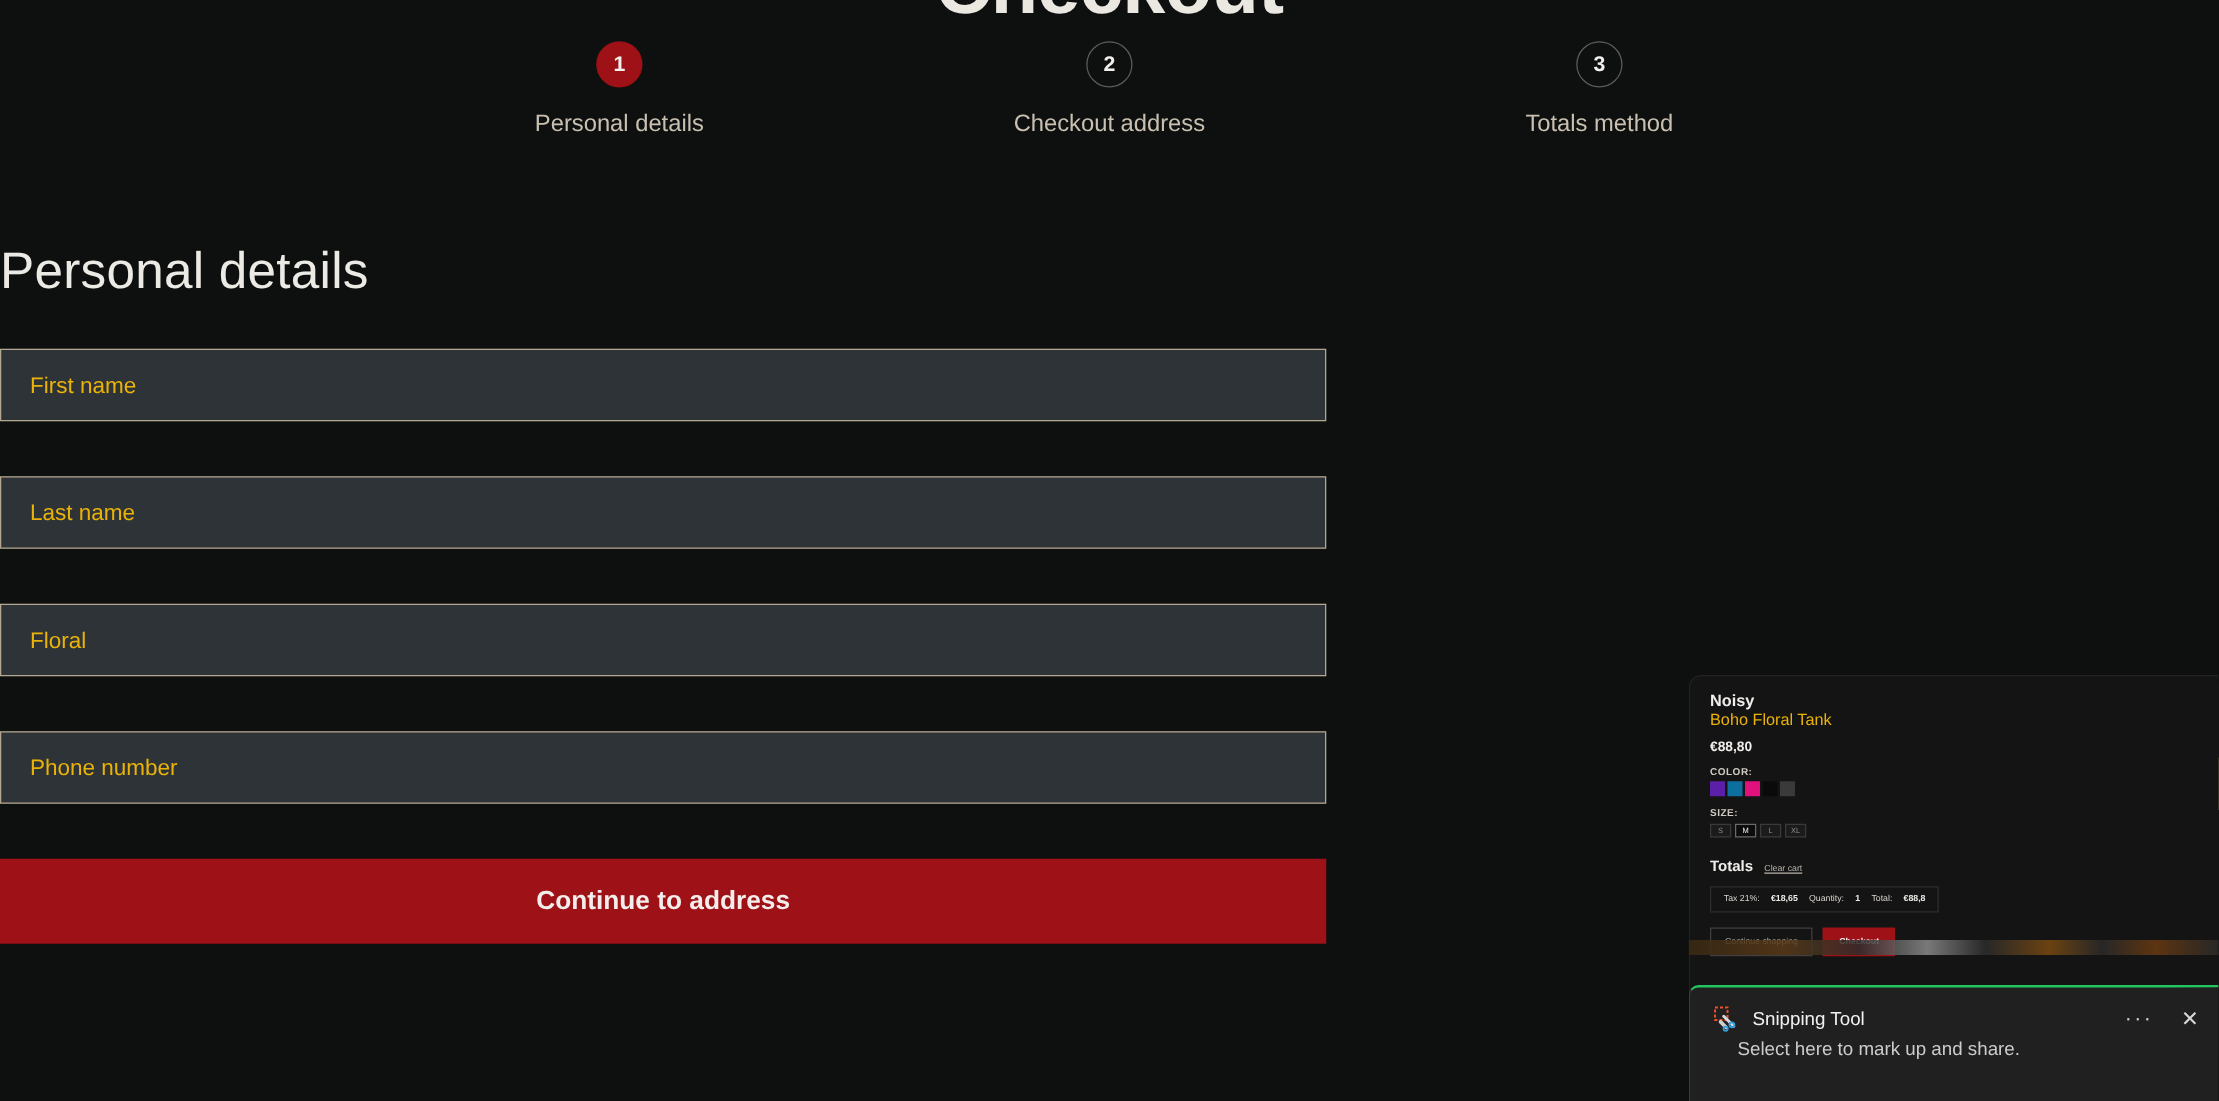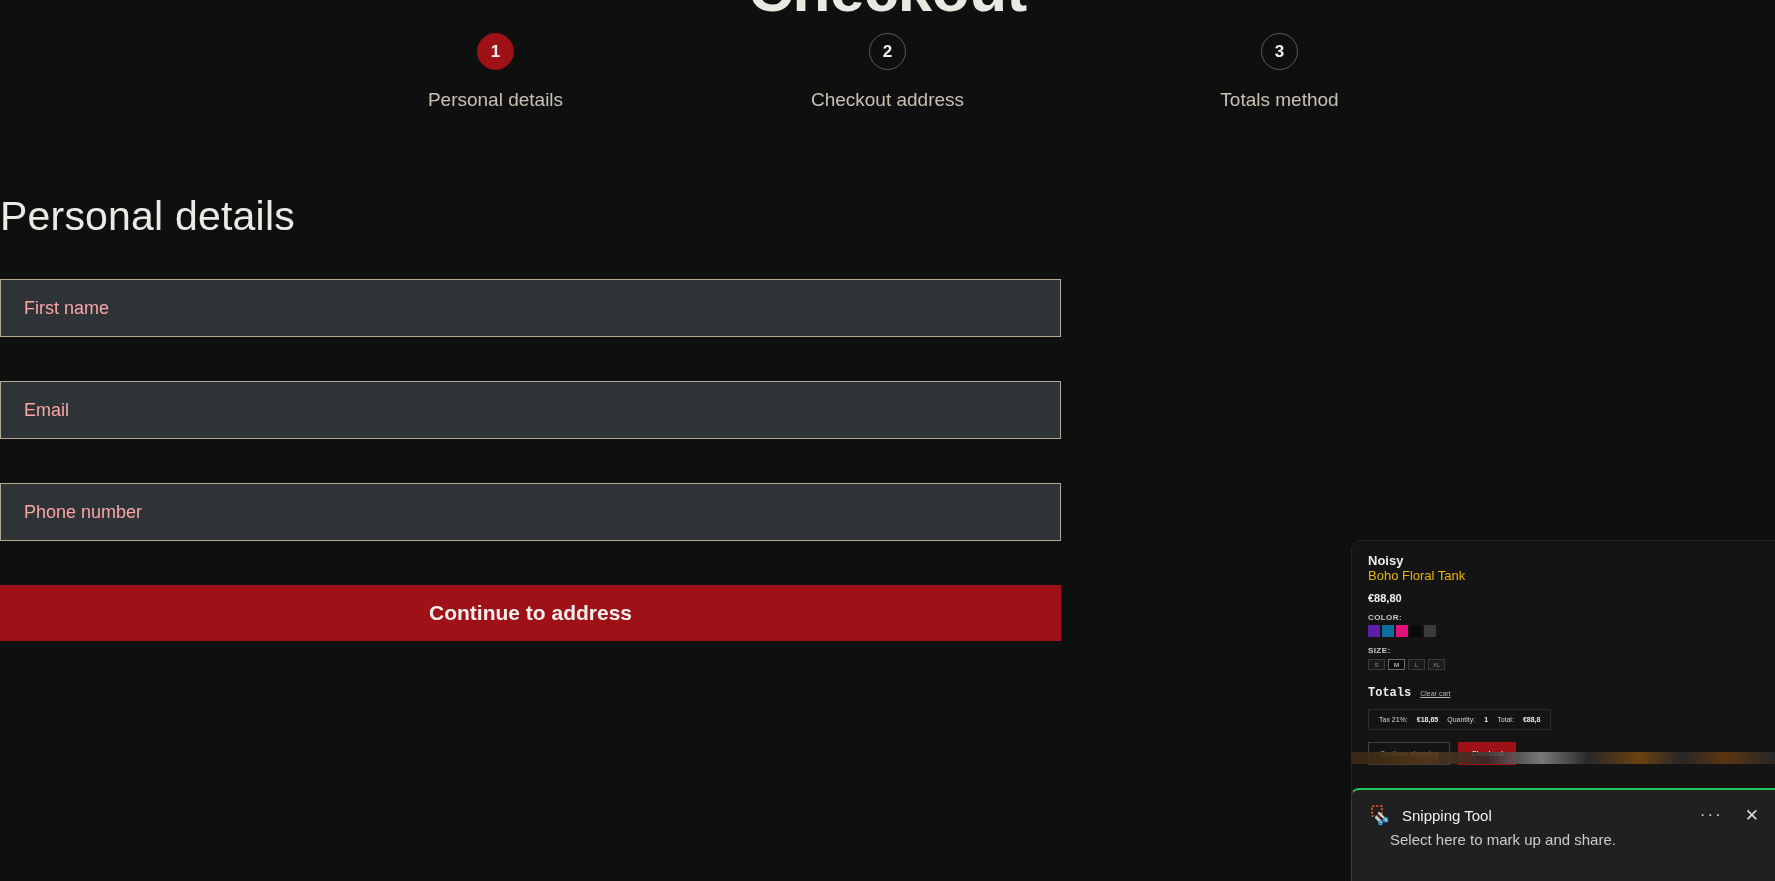--- a/index.html
+++ b/index.html
@@ -66,25 +66,25 @@
     height: 58px;
     background: #2e3338;
     border: 1px solid #b4a78f;
     display: flex;
     align-items: center;
     padding-left: 23px;
     margin-bottom: 44px;
   }
   .field-placeholder {
     font-size: 18px;
-    color: #fca5a5;
+    color: #eab308;
   }
   .primary-btn {
     width: 1061px;
-    height: 56px;
+    height: 68px;
     background: #9e1116;
     border: none;
     color: #f3eeec;
     font-size: 21px;
     font-weight: 700;
     display: flex;
     align-items: center;
     justify-content: center;
     cursor: pointer;
     font-family: "Liberation Sans", sans-serif;
@@ -111,21 +111,21 @@
   .size-box {
     width: 17px; height: 11px;
     border: 1px solid #3a3a3a;
     background: #1b1b1b;
     color: #8d8d8d;
     font-size: 6px;
     display: flex; align-items: center; justify-content: center;
   }
   .size-box.selected { background: #0c0c0c; color: #f2f2f2; border-color: #6a6a6a; }
   .totals-row { display: flex; align-items: baseline; gap: 9px; margin-top: 16px; }
-  .totals-title { font-size: 12px; font-weight: 700; color: #f0eeea; font-family: Liberation Mono, monospace; }
+  .totals-title { font-size: 12px; font-weight: 700; color: #f0eeea; }
   .clear-cart { font-size: 7px; color: #b9b4ab; text-decoration: underline; cursor: pointer; }
   .totals-box {
     margin-top: 9px;
     border: 1px solid #2c2c2c;
     display: inline-flex;
     align-items: center;
     gap: 9px;
     padding: 6px 10px;
     font-size: 7px;
     color: #d8d4cd;
@@ -233,21 +233,24 @@
     </div>
   </div>
 
   <div class="form-wrap">
     <div class="section-title">Personal details</div>
 
     <div class="field">
       <span class="field-placeholder">First name</span>
     </div>
     <div class="field">
-      <span class="field-placeholder">Email</span>
+      <span class="field-placeholder">Last name</span>
+    </div>
+    <div class="field">
+      <span class="field-placeholder">Floral</span>
     </div>
     <div class="field">
       <span class="field-placeholder">Phone number</span>
     </div>
 
     <button class="primary-btn">Continue to address</button>
   </div>
 
   <div class="scroll-sliver"></div>
 

